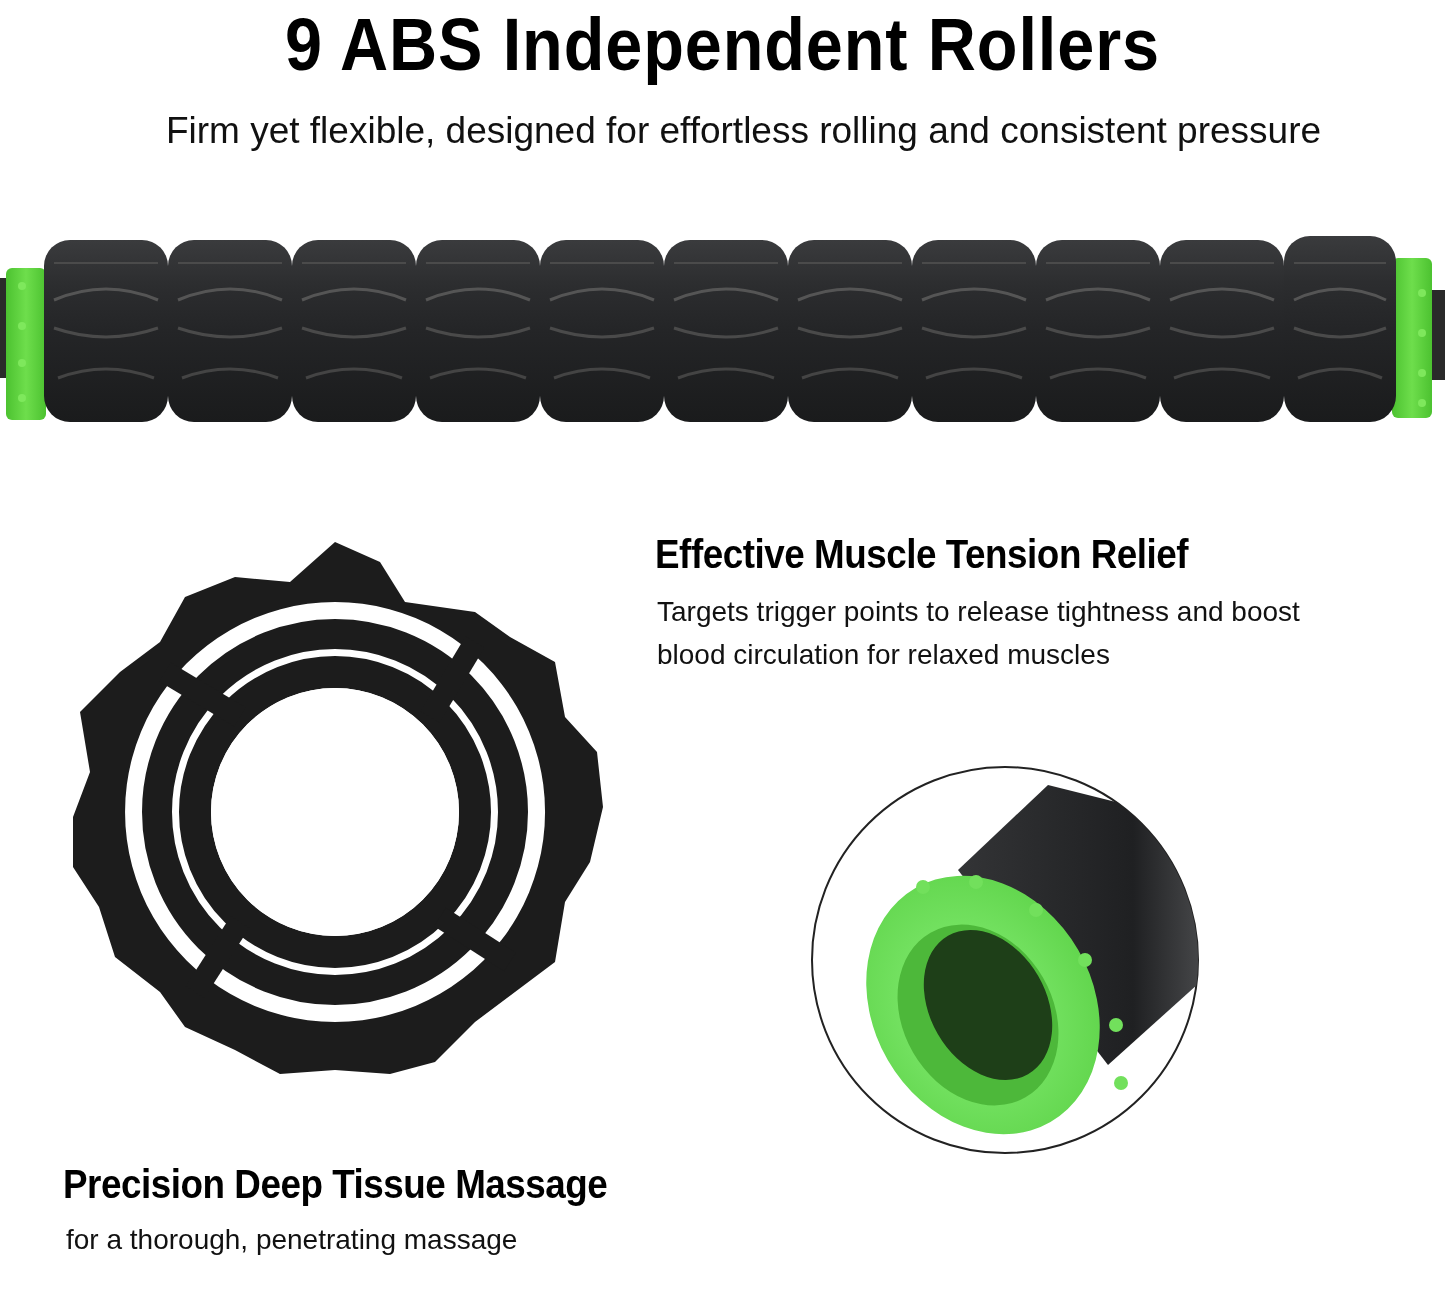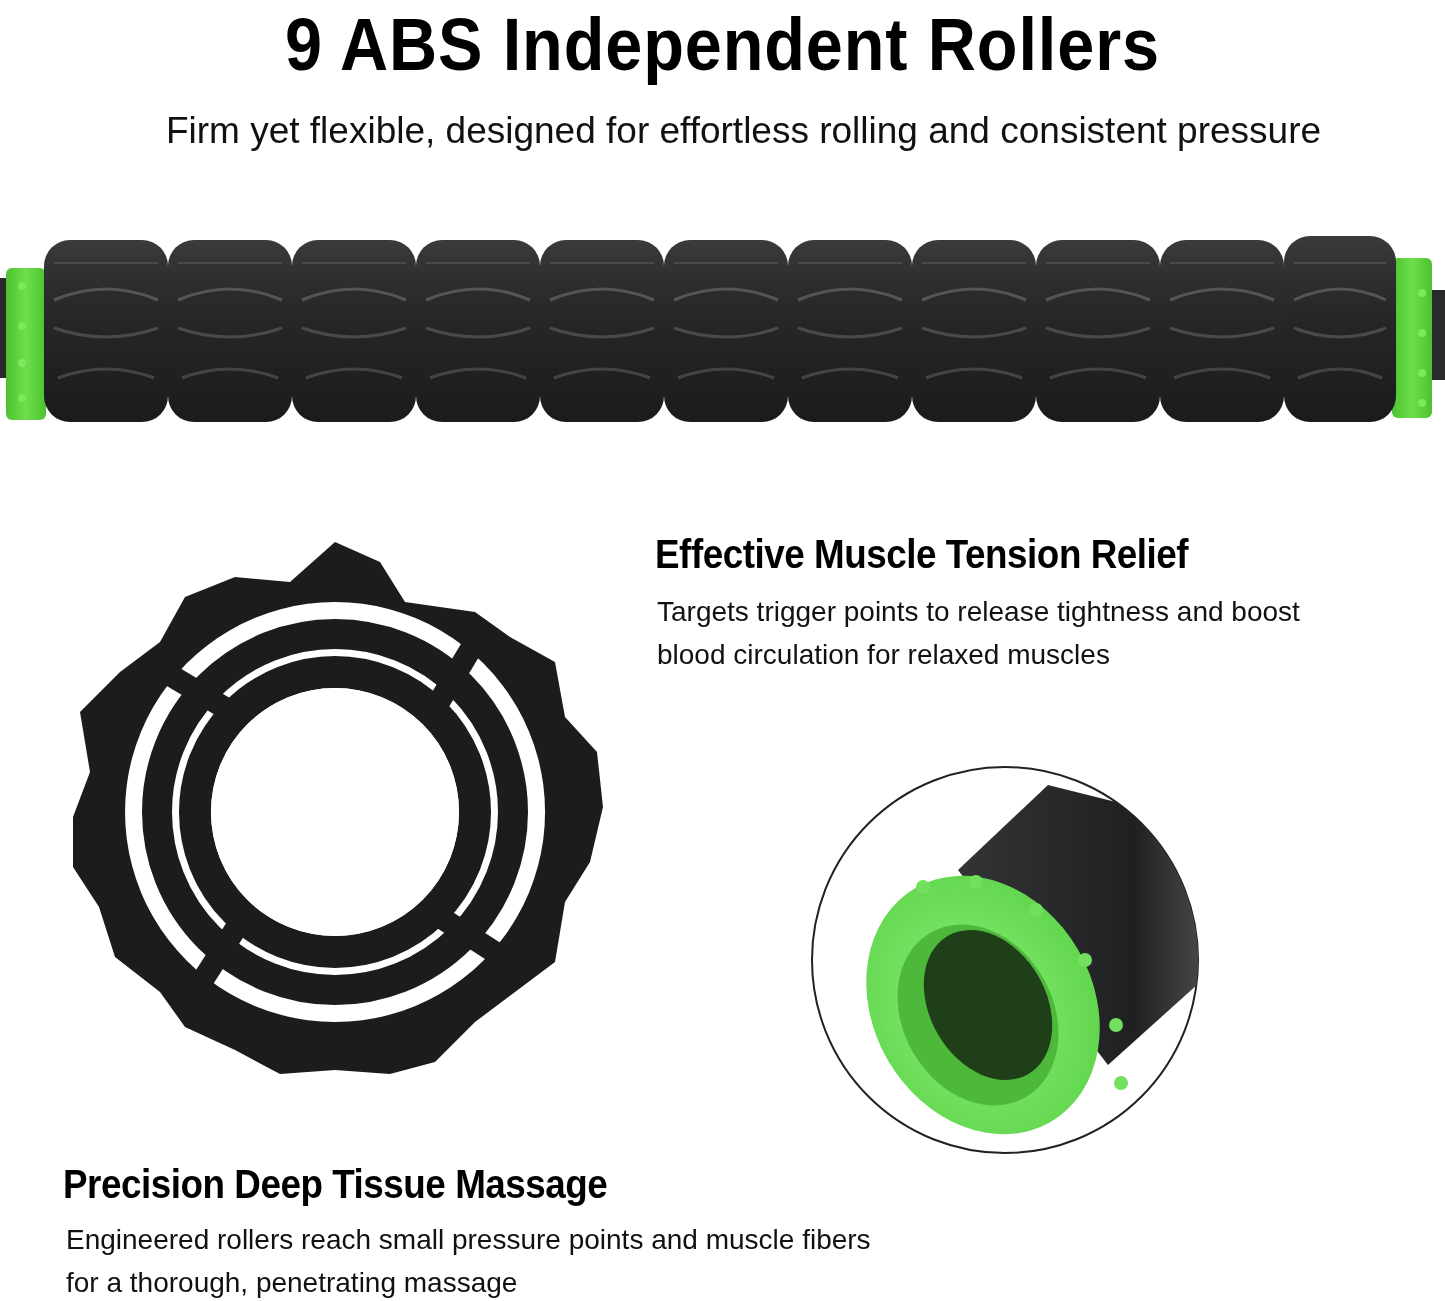--- a/index.html
+++ b/index.html
@@ -188,15 +188,14 @@
     <circle cx="168" cy="117" r="7" fill="#72e05c"></circle>
     <circle cx="228" cy="145" r="7" fill="#72e05c"></circle>
     <circle cx="277" cy="195" r="7" fill="#72e05c"></circle>
     <circle cx="308" cy="260" r="7" fill="#72e05c"></circle>
     <circle cx="313" cy="318" r="7" fill="#72e05c"></circle>
   </g>
 </svg>
 
 <div class="feature2-title">Precision Deep Tissue Massage</div>
 <div class="feature2-desc">
-  <div>Engineered rollers reach small pressure points and muscle fibers</div>
   <div>for a thorough, penetrating massage</div>
 </div>
 
 </body></html>

